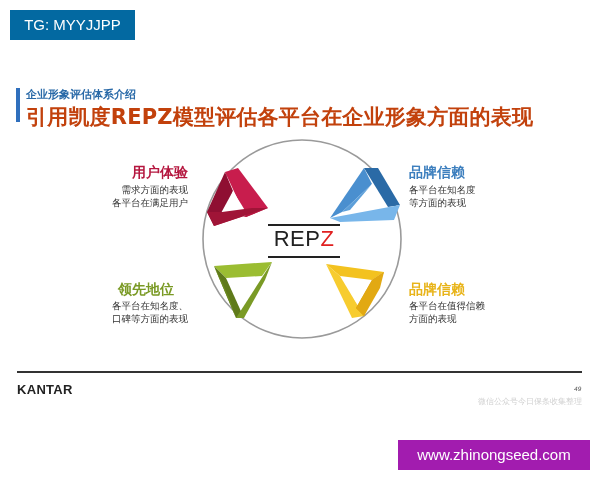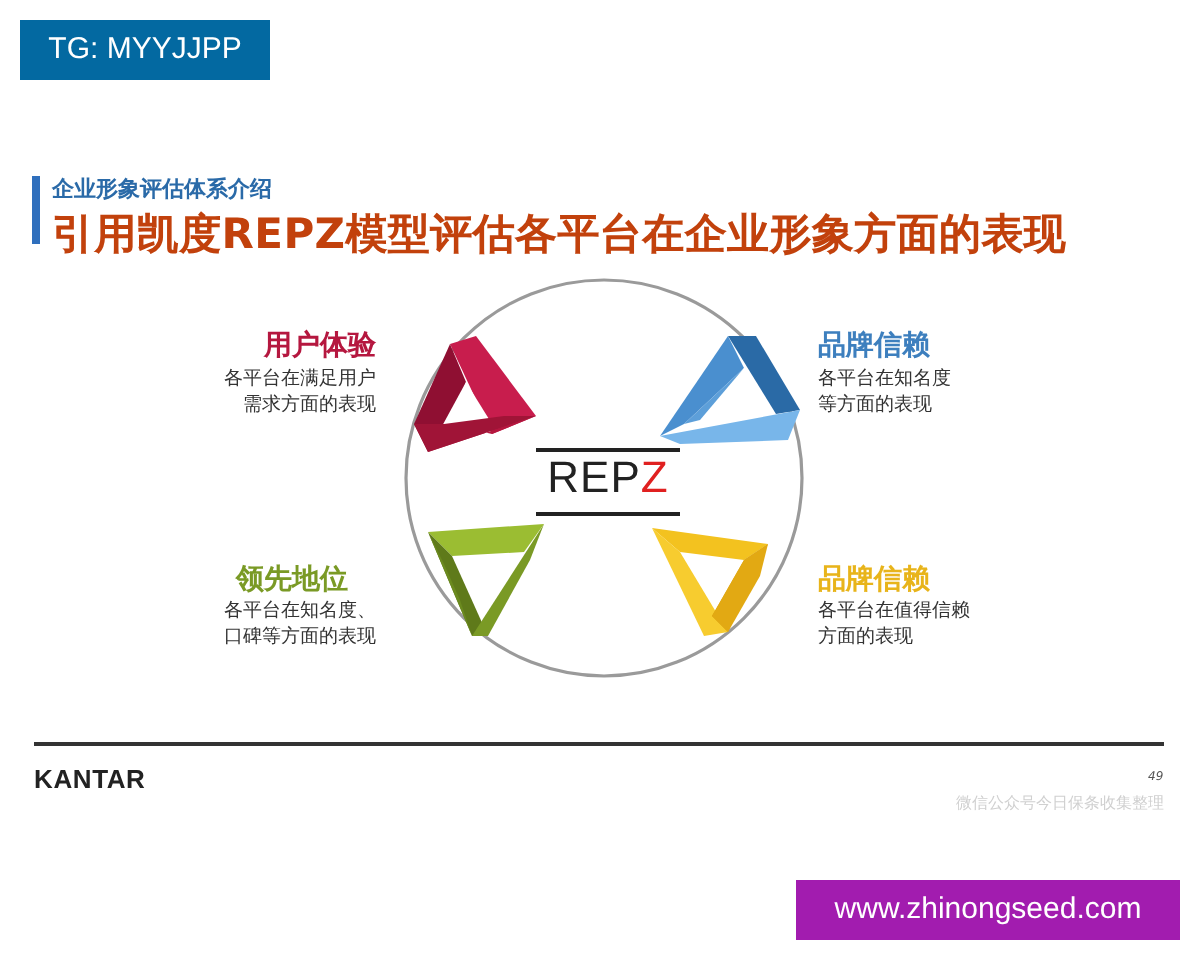--- a/index.html
+++ b/index.html
@@ -103,22 +103,22 @@
     <polygon points="326,264 384,272 372,280 340,276" fill="#f3c21f"></polygon>
     <polygon points="326,264 340,276 364,316 352,318" fill="#f7cc2f"></polygon>
     <polygon points="384,272 364,316 356,308 372,280" fill="#d69b10"></polygon>
     <polygon points="344,280 370,282 356,302" fill="#ffffff"></polygon>
     <polygon points="384,272 372,280 356,308 364,316 380,288" fill="#e2a913"></polygon>
   </g>
 </svg>
 
 <div class="label-title right-align" style="left:108px; top:164px; width:80px; color:#b5173f;">用户体验</div>
 <div class="label-desc right-align" style="left:88px; top:183px; width:100px;">
+  <div>需求方面的表现</div>
   <div>各平台在满足用户</div>
-  <div>需求方面的表现</div>
 </div>
 
 <div class="label-title" style="left:409px; top:164px; color:#3d7fbe;">品牌信赖</div>
 <div class="label-desc" style="left:409px; top:183px;">
   <div>各平台在知名度</div>
   <div>等方面的表现</div>
 </div>
 
 <div class="label-title right-align" style="left:94px; top:281px; width:80px; color:#7a9a25;">领先地位</div>
 <div class="label-desc right-align" style="left:88px; top:299px; width:100px;">

